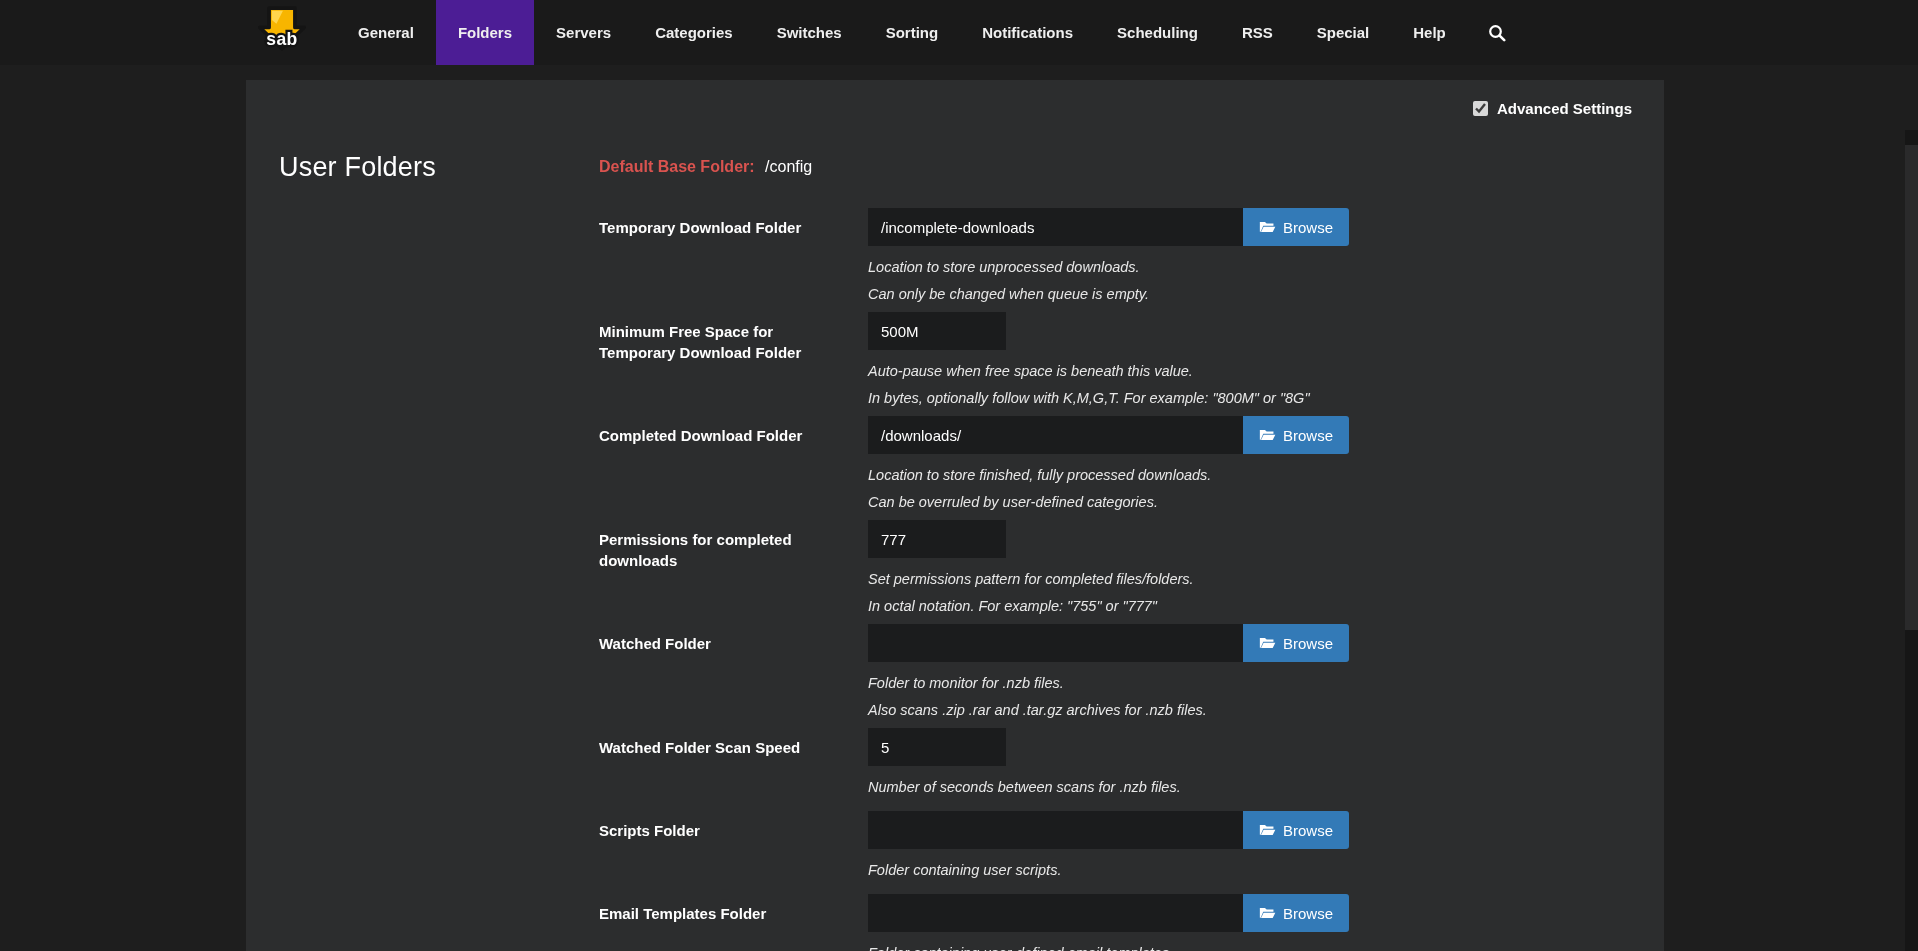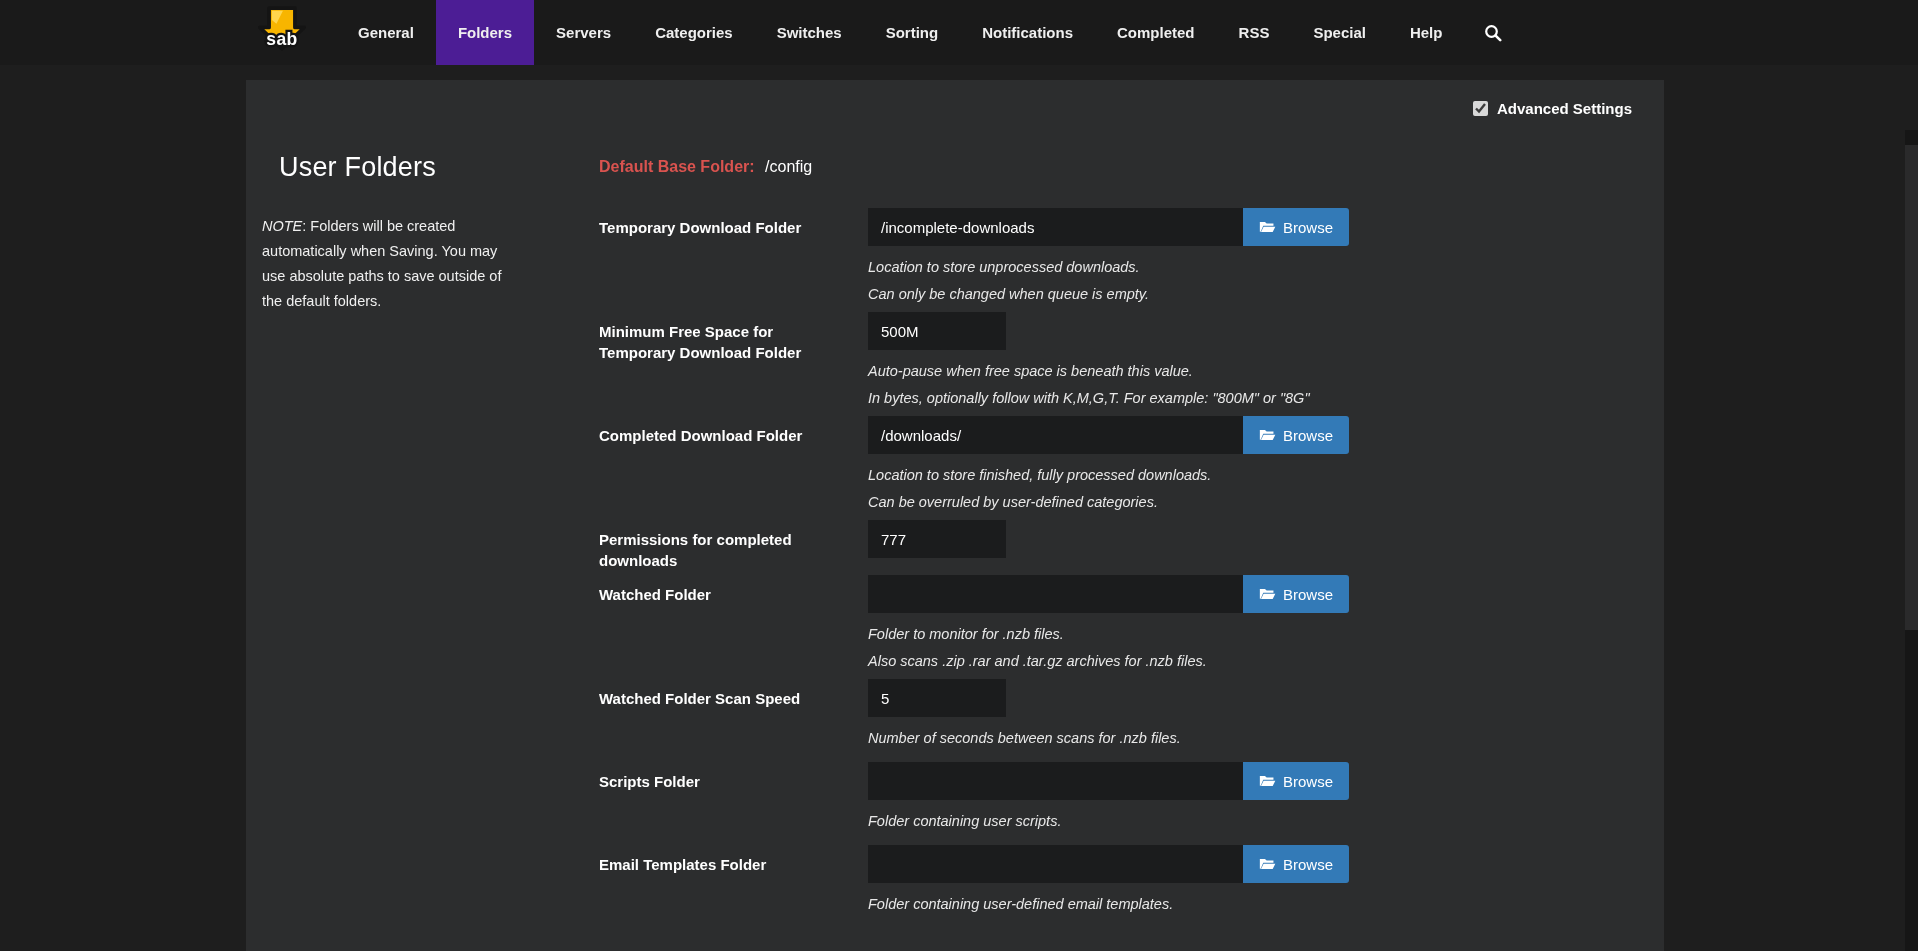--- a/index.html
+++ b/index.html
@@ -77,21 +77,21 @@
     </svg>
   </div>
   <nav class="nav-items" id="nav-items">
       <a class="nav-item">General</a>
       <a class="nav-item active">Folders</a>
       <a class="nav-item">Servers</a>
       <a class="nav-item">Categories</a>
       <a class="nav-item">Switches</a>
       <a class="nav-item">Sorting</a>
       <a class="nav-item">Notifications</a>
-      <a class="nav-item">Completed</a>
+      <a class="nav-item">Scheduling</a>
       <a class="nav-item">RSS</a>
       <a class="nav-item">Special</a>
       <a class="nav-item">Help</a>
     </nav>
   <div class="nav-search">
     <svg width="18" height="18" viewBox="0 0 18 18">
       <circle cx="7.5" cy="7.5" r="5.3" fill="none" stroke="#ffffff" stroke-width="2.2"></circle>
       <line x1="11.6" y1="11.6" x2="16.2" y2="16.2" stroke="#ffffff" stroke-width="2.6" stroke-linecap="round"></line>
     </svg>
   </div>
@@ -101,21 +101,20 @@
   <section class="panel">
 
     <div class="advanced-row">
       <input type="checkbox" class="adv-checkbox" id="adv-check" checked="" style="">
       <span class="adv-label">Advanced Settings</span>
     </div>
 
     <div class="columns">
       <aside class="left-col">
         <h1 class="page-title">User Folders</h1>
-        <p class="note"><span class="note-prefix">NOTE</span><span>: Folders will be created automatically when Saving. You may use absolute paths to save outside of the default folders.</span></p>
       </aside>
 
       <div class="form-col">
         <div class="base-line">
           <span class="base-label">Default Base Folder:</span>
           <span class="base-value">/config</span>
         </div>
         <div class="form-rows" id="form-rows">
             <div class="form-row tall">
               <div class="row-label">Temporary Download Folder</div>
@@ -166,20 +165,24 @@
                   <div class="help-line">Can be overruled by user-defined categories.</div>
                 </div>
               </div>
             </div>
             <div class="form-row tall">
               <div class="row-label">Permissions for completed downloads</div>
               <div>
                 <div class="input-group">
                   <input type="text" class="text-input short" value="777" style="">
                 </div>
+                <div class="help">
+                  <div class="help-line">Set permissions pattern for completed files/folders.</div>
+                  <div class="help-line">In octal notation. For example: "755" or "777"</div>
+                </div>
               </div>
             </div>
             <div class="form-row tall">
               <div class="row-label">Watched Folder</div>
               <div>
                 <div class="input-group">
                   <input type="text" class="text-input full" value="" style="">
                   <button class="browse-btn">
                     <svg width="17" height="14" viewBox="0 0 20 16">
                       <path d="M1 2 h6 l2 2 h8 v2.5 H5 L2 13.5 H1 z" fill="#ffffff"></path>

